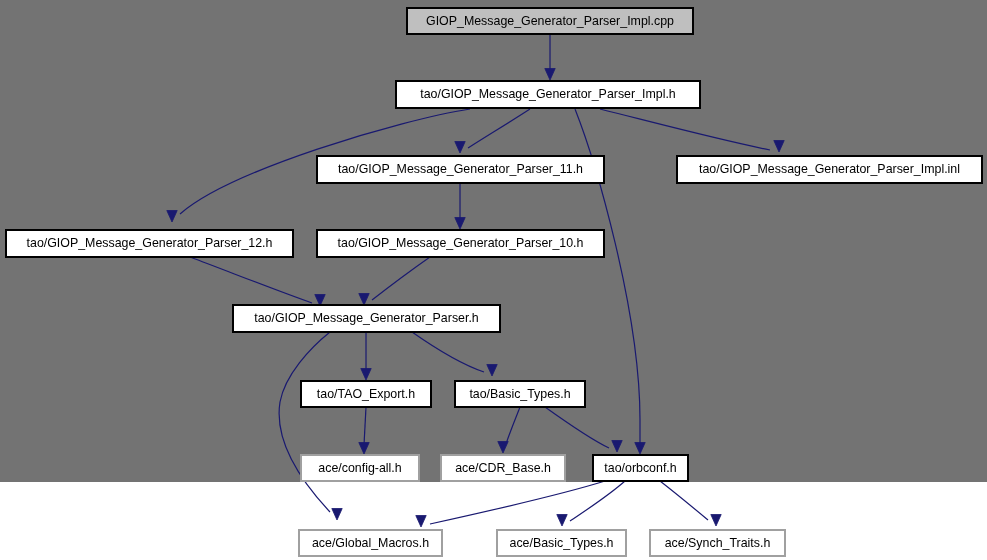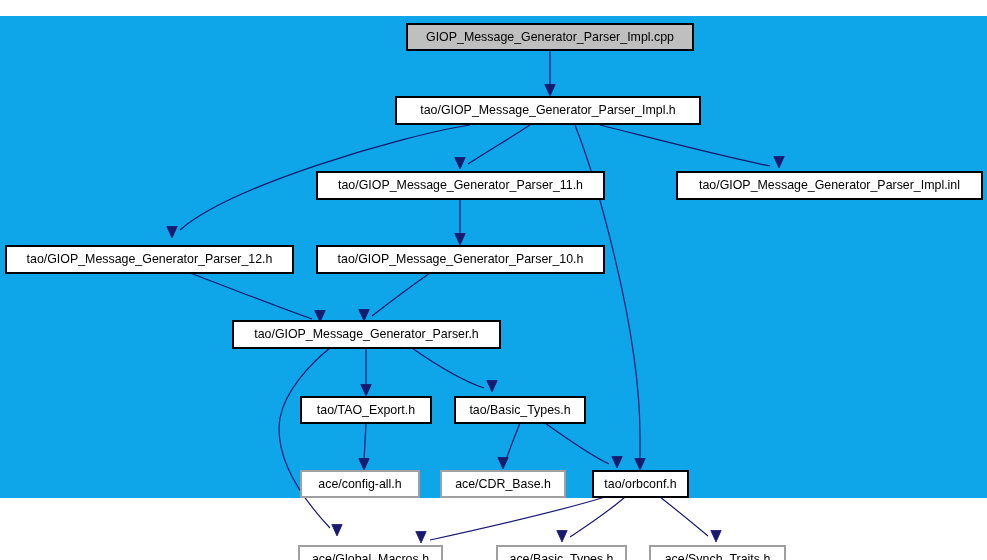--- a/index.html
+++ b/index.html
@@ -10,22 +10,21 @@
   body {
     width: 987px;
     height: 560px;
     overflow: hidden;
     font-family: "Liberation Sans", sans-serif;
   }
   #graph-root {
     position: relative;
     width: 987px;
     height: 482px;
-    background: #0ea5e9;
-    margin-top: 16px;
+    background: #737373;
   }
   svg#graph-svg {
     position: absolute;
     left: 0;
     top: 0;
     width: 987px;
     height: 560px;
     display: block;
   }
   .node-label {

